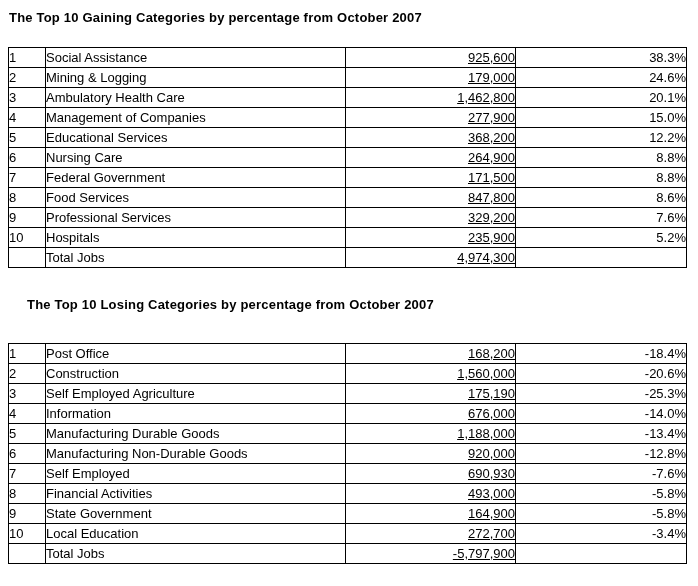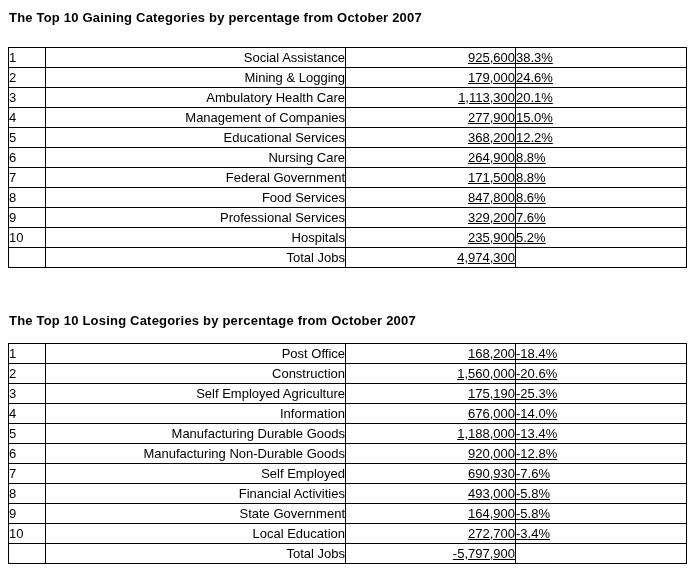--- a/index.html
+++ b/index.html
@@ -19,43 +19,43 @@
   }
   .table-title {
     position: absolute;
     left: 9px;
     font-size: 13px;
     font-weight: bold;
     white-space: nowrap;
     letter-spacing: 0.2px;
   }
   .title-gaining { top: 10px; }
-  .title-losing  { top: 313px; }
+  .title-losing  { top: 297px; margin-left: 18px; }
   table.data-table {
     position: absolute;
     left: 8px;
     width: 678px;
     border-collapse: collapse;
     table-layout: fixed;
   }
   .tbl-gaining { top: 47px; }
   .tbl-losing  { top: 343px; }
   table.data-table td {
     border: 1px solid #000000;
     height: 19px;
     line-height: 19px;
     font-size: 13px;
     padding: 0;
     overflow: hidden;
     white-space: nowrap;
   }
   td.rank     { padding-left: 6px;  text-align: left;  }
-  td.category { padding-left: 9px;  text-align: right;  }
+  td.category { padding-left: 9px;  text-align: left;  }
   td.jobs     { padding-right: 7px; text-align: right; text-decoration: underline; }
-  td.percent  { padding-right: 6px; text-align: left; text-decoration: underline; }
+  td.percent  { padding-right: 6px; text-align: right; }
 </style>
 </head>
 <body>
 
 <div class="page">
 
   <div class="table-title title-gaining">The Top 10 Gaining Categories by percentage from October 2007</div>
 
   <table class="data-table tbl-gaining" data-table="0">
     <colgroup>
@@ -73,21 +73,21 @@
         </tr>
         <tr>
           <td class="rank">2</td>
           <td class="category">Mining &amp; Logging</td>
           <td class="jobs">179,000</td>
           <td class="percent">24.6%</td>
         </tr>
         <tr>
           <td class="rank">3</td>
           <td class="category">Ambulatory Health Care</td>
-          <td class="jobs">1,113,300</td>
+          <td class="jobs">1,462,800</td>
           <td class="percent">20.1%</td>
         </tr>
         <tr>
           <td class="rank">4</td>
           <td class="category">Management of Companies</td>
           <td class="jobs">277,900</td>
           <td class="percent">15.0%</td>
         </tr>
         <tr>
           <td class="rank">5</td>

